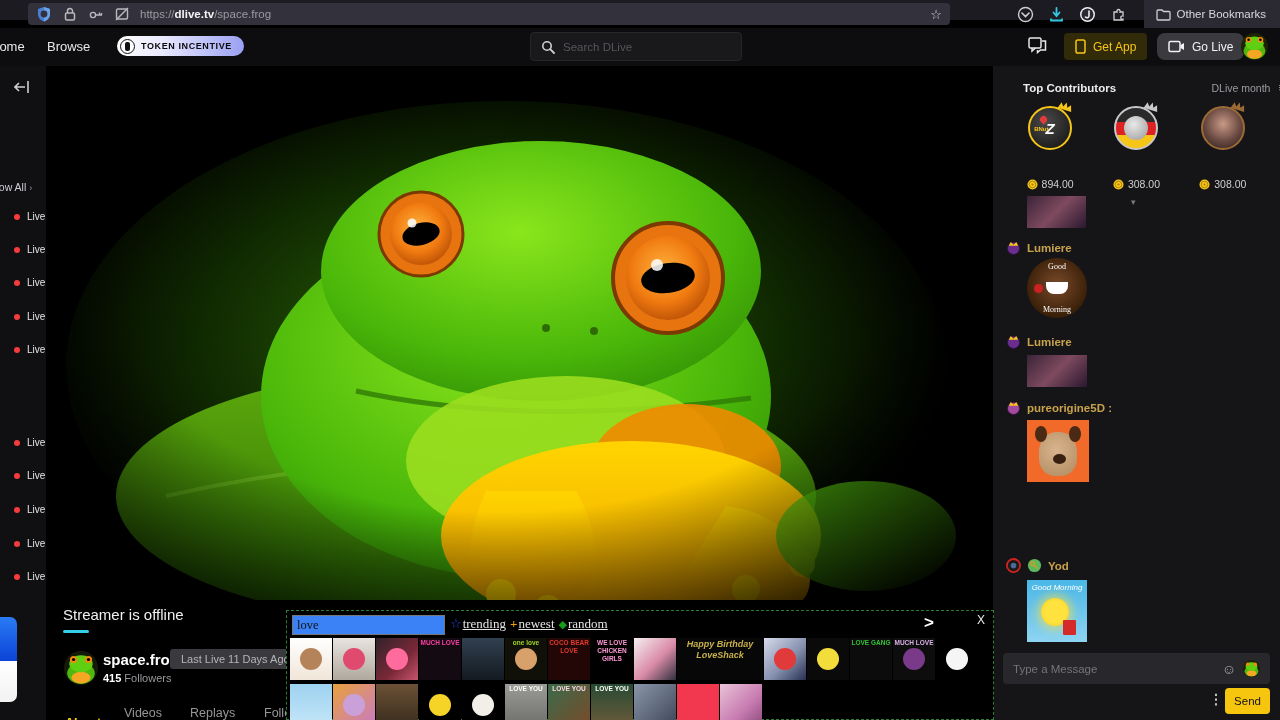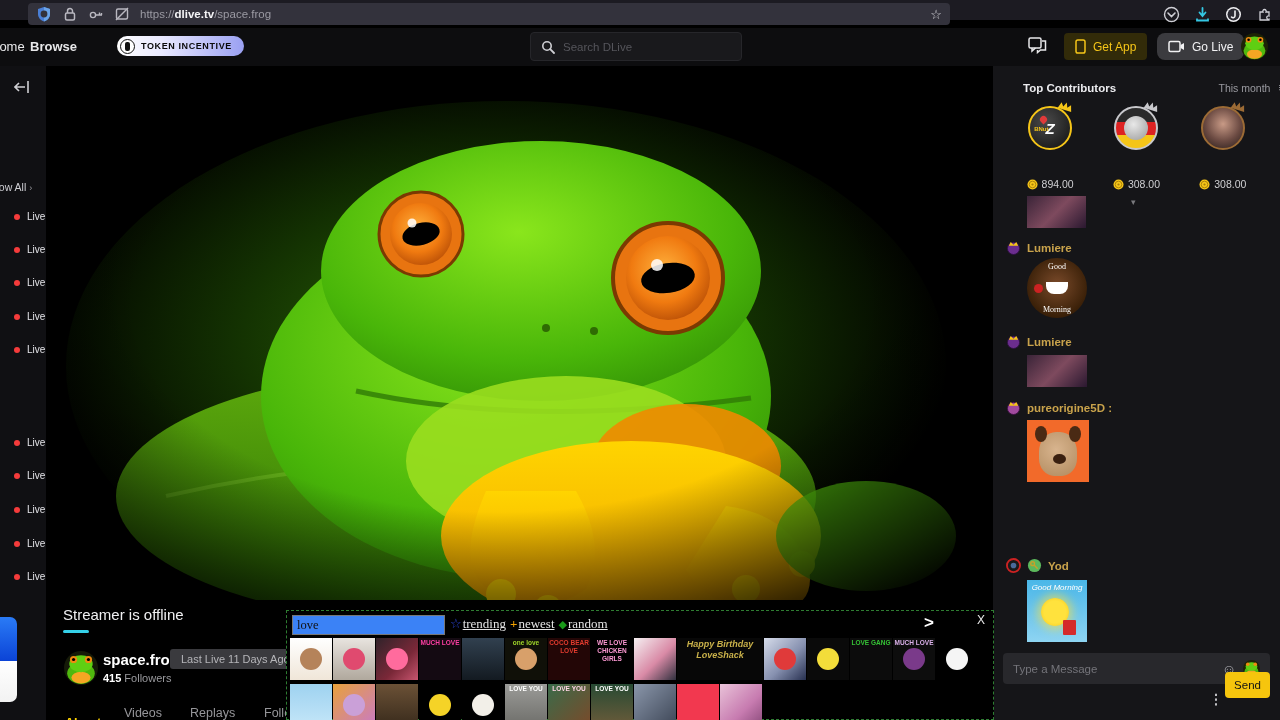--- a/index.html
+++ b/index.html
@@ -112,21 +112,21 @@
   .chat-badge { width:15px; height:15px; margin-right:6px; flex:0 0 auto; }
   .chat-user { color:#c8a24b; font-size:11.5px; font-weight:bold; }
   .sticker { position:absolute; left:34px; overflow:hidden; }
 
   #chat-input { position:absolute; left:10px; top:587px; width:267px; height:31px; background:#28282c;
                 border-radius:4px; display:flex; align-items:center; padding:0 10px; }
   #chat-input .ph { color:#74747a; font-size:11.5px; }
   #chat-input .smiley { margin-left:auto; color:#b5b5ba; font-size:14px; }
   #chat-input .frog-ic { width:17px; height:17px; margin-left:7px; border-radius:50%; overflow:hidden; background:#1d2406; }
   #chat-kebab { position:absolute; left:216px; top:625px; color:#c0c0c4; font-size:14px; font-weight:bold; }
-  #send-btn { position:absolute; left:232px; top:606px; width:45px; height:26px; background:#f6c50d;
+  #send-btn { position:absolute; left:232px; top:622px; width:45px; height:26px; background:#f6c50d;
               border-radius:4px; color:#141414; font-size:11.5px; display:flex; align-items:center; justify-content:center; }
 </style>
 </head>
 <body>
 
 <div id="browser-bar">
   <div id="url-field">
     <svg class="chrome-ic" viewBox="0 0 16 16">
       <path d="M8 1 L14 3 V8 C14 12 11 14.5 8 15.5 C5 14.5 2 12 2 8 V3 Z" fill="#4a7fd6"></path>
       <path d="M8 1 L14 3 V8 C14 12 11 14.5 8 15.5 Z" fill="#6aa3e8"></path>
@@ -157,26 +157,32 @@
       <path d="M3 12.5 V14.5 H14 V12.5" fill="none" stroke="#34c7e3" stroke-width="1.8"></path>
     </svg>
     <svg class="ext-ic" viewBox="0 0 17 17">
       <circle cx="8.5" cy="8.5" r="7.5" fill="#efeff2"></circle>
       <circle cx="8.5" cy="8.5" r="6" fill="#2b2a33"></circle>
       <path d="M10 5 V10 a2 2 0 0 1 -3.5 1" fill="none" stroke="#efeff2" stroke-width="1.6" stroke-linecap="round"></path>
     </svg>
     <svg class="ext-ic" viewBox="0 0 17 17">
       <path d="M4 6 H7 a1.7 1.7 0 1 1 3 0 H13 V10 a1.7 1.7 0 1 0 0 3.2 V14 H4 Z" fill="none" stroke="#cfcfd6" stroke-width="1.3"></path>
     </svg>
+    <div id="bookmarks-seg">
+      <svg width="15" height="13" viewBox="0 0 15 13">
+        <path d="M1 3 a1 1 0 0 1 1-1 H6 L7.5 3.5 H13 a1 1 0 0 1 1 1 V11 a1 1 0 0 1 -1 1 H2 a1 1 0 0 1 -1-1 Z" fill="none" stroke="#cfcfd6" stroke-width="1.3"></path>
+      </svg>
+      <span class="lbl">Other Bookmarks</span>
+    </div>
   </div>
 </div>
 
 <div id="nav-bar"></div>
 <span class="nav-link" style="left:-10px; top:39px;">Home</span>
-<span class="nav-link" style="left:30px; top:39px;font-weight:bold;">Browse</span>
+<span class="nav-link" style="left:47px; top:39px;">Browse</span>
 <div id="token-pill">
   <span class="logo"></span>
   <span class="txt">TOKEN INCENTIVE</span>
 </div>
 <div id="search-bar">
   <svg width="14" height="14" viewBox="0 0 14 14">
     <circle cx="6" cy="6" r="4.2" fill="none" stroke="#cfcfd4" stroke-width="1.6"></circle>
     <path d="M9.2 9.2 L13 13" stroke="#cfcfd4" stroke-width="1.8" stroke-linecap="round"></path>
   </svg>
   <span class="ph">Search DLive</span>
@@ -433,21 +439,21 @@
       </div>
       <div class="emote" style="background: linear-gradient(135deg, rgb(138, 150, 170), rgb(61, 70, 86));"></div>
       <div class="emote" style="background: rgb(242, 56, 79);"></div>
       <div class="emote" style="background: linear-gradient(135deg, rgb(233, 194, 216), rgb(199, 123, 176) 60%, rgb(138, 74, 122));"></div>
     </div>
 </div>
 
 <div id="right-sidebar">
   <div id="tc-header">
     <span id="tc-title">Top Contributors</span>
-    <span id="tc-period">This month</span>
+    <span id="tc-period">DLive month</span>
     <span id="tc-menu">≡</span>
   </div>
   <div id="tc-row">
     <div class="contrib">
       <div class="c-avatar" style="border:2px solid #f5c518; background:radial-gradient(circle at 40% 35%, #4a4a4a, #101010); display:flex; align-items:center; justify-content:center;">
         <svg class="c-crown" width="17" height="11" viewBox="0 0 24 14">
             <path d="M2,12 L5,3 L9,8 L12,1 L15,8 L19,3 L22,12 Z" fill="#f5c518"></path>
           </svg>
         <span style="color:#f5c518; font-size:6px; font-weight:bold; position:absolute; left:4px; top:18px;">BNut</span>
         <span style="color:#fff; font-size:15px; font-weight:bold; font-style:italic;">Z</span>

